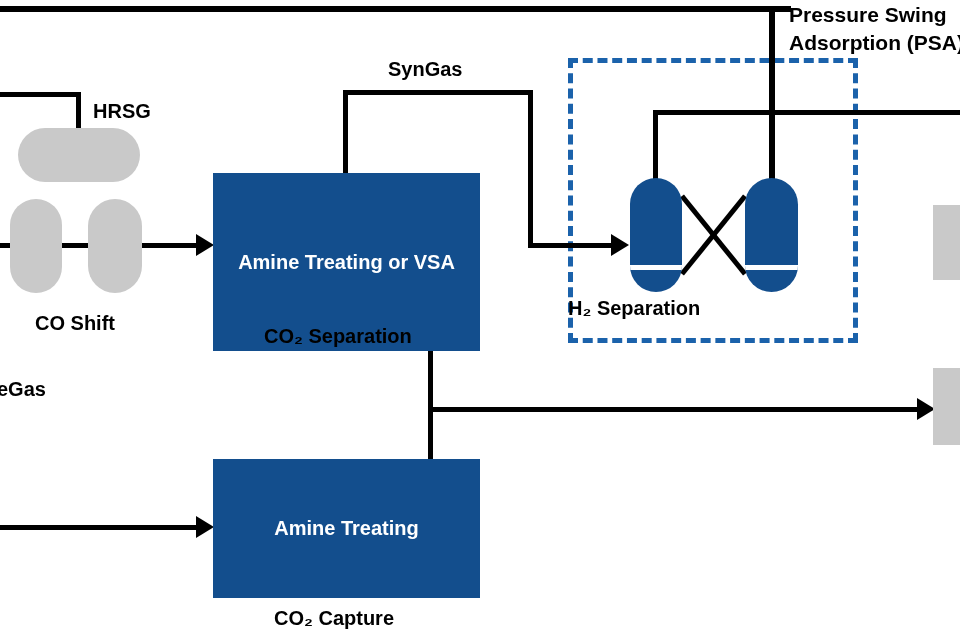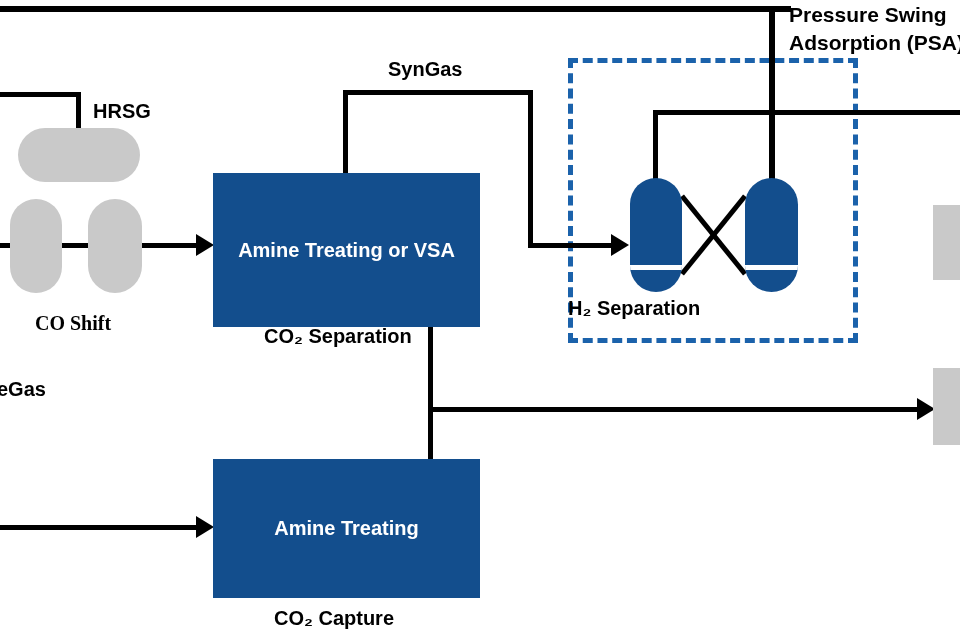--- a/index.html
+++ b/index.html
@@ -77,32 +77,32 @@
     <line x1="1" y1="84" x2="64" y2="6" stroke="#000000" stroke-width="5"></line>
   </svg>
 
   <div class="psa-vessel" style="left:630px; top:178px; width:52px; height:114px;">
     <div class="stripe" style="top:87px;"></div>
   </div>
   <div class="psa-vessel" style="left:745px; top:178px; width:53px; height:114px;">
     <div class="stripe" style="top:87px;"></div>
   </div>
 
-  <div class="bluebox" style="left:213px; top:173px; width:267px; height:154px;">
+  <div class="bluebox" style="left:213px; top:173px; width:267px; height:178px;">
     <span>Amine Treating or VSA</span>
   </div>
   <div class="bluebox" style="left:213px; top:459px; width:267px; height:139px;">
     <span>Amine Treating</span>
   </div>
 
   <div class="grayblock" style="left:933px; top:205px; width:27px; height:75px;"></div>
   <div class="grayblock" style="left:933px; top:368px; width:27px; height:77px;"></div>
 
   <div class="label wrap" style="left:789px; top:1px; width:200px;">Pressure Swing Adsorption (PSA)</div>
   <div class="label" style="left:388px; top:58px;text-align:center;">SynGas</div>
   <div class="label" style="left:93px; top:100px;">HRSG</div>
-  <div class="label" style="left:35px; top:312px;font-family:Liberation Serif, serif;">CO Shift</div>
+  <div class="label" style="left:35px; top:312px;">CO Shift</div>
   <div class="label" style="left:-33px; top:378px;">FlueGas</div>
   <div class="label" style="left:264px; top:325px;">CO₂ Separation</div>
   <div class="label center" style="left:568px; top:297px; width:290px;">H₂ Separation</div>
   <div class="label" style="left:274px; top:607px;">CO₂ Capture</div>
 
 </div>
 
 </body></html>

